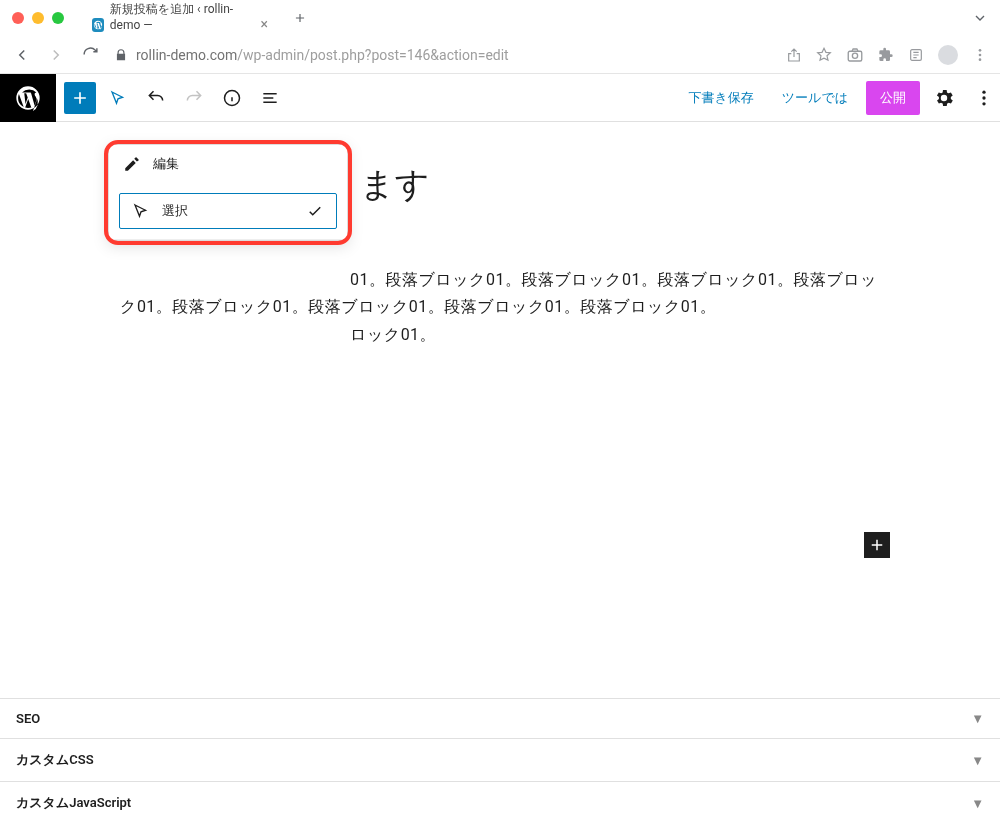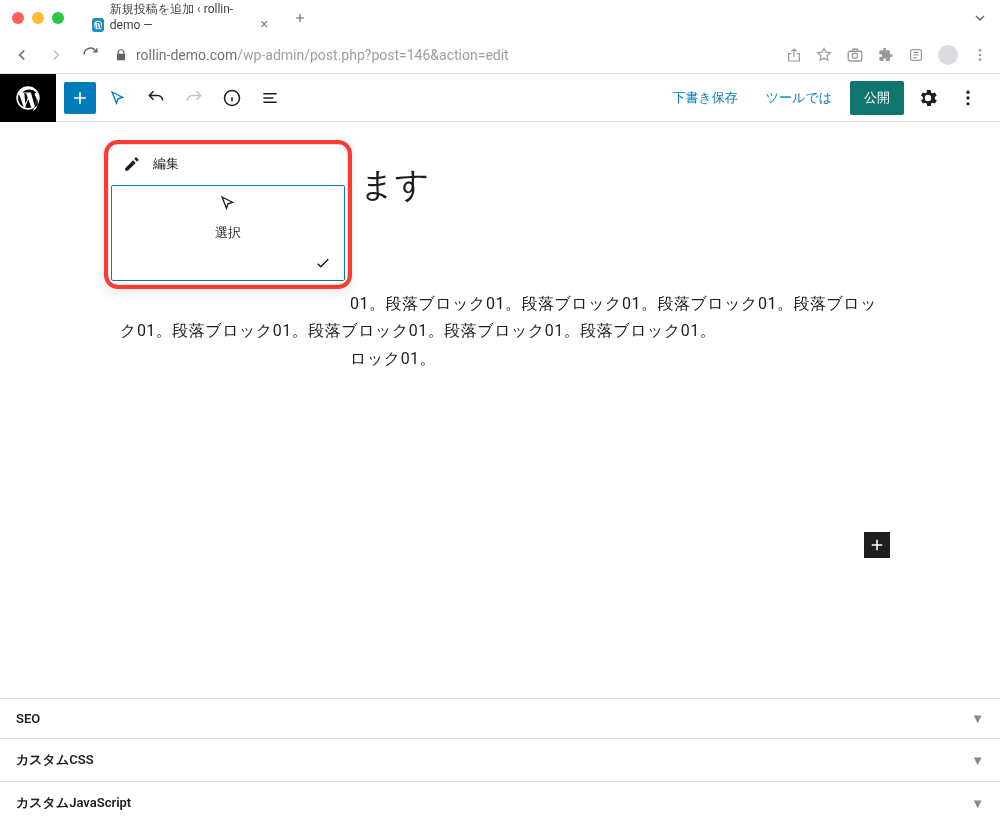--- a/index.html
+++ b/index.html
@@ -67,39 +67,39 @@
   }
   .wp-logo {
     width:56px; height:48px; background:#000; display:flex;align-items:center;justify-content:center;
   }
   .wp-logo svg { fill:#fff; width:28px; height:28px; }
   .toolbar { display:flex; align-items:center; gap:6px; padding-left:8px; }
   .tbtn { width:32px; height:32px; display:flex;align-items:center;justify-content:center; color:#1e1e1e; border-radius:2px;}
   .tbtn.primary { background:#007cba; color:#fff; }
   .tbtn.active { color:#007cba; }
   .tbtn.disabled { color:#c3c3c3; }
-  .top-right { margin-left:auto; display:flex; align-items:center; gap:8px; padding-right:16px; }
+  .top-right { margin-left:auto; display:flex; align-items:center; gap:8px; padding-right:0; }
   .linkbtn { color:#007cba; padding:6px 10px; font-size:13px; }
-  .publish { background:#0f766e; color:#fff; padding:8px 14px; font-size:13px; border-radius:2px;}
+  .publish { background:#d946ef; color:#fff; padding:8px 14px; font-size:13px; border-radius:2px;}
   .iconbtn { width:32px;height:32px;display:flex;align-items:center;justify-content:center;color:#1e1e1e;}
 
   
   .editor-area {
     position:relative;
     height: calc(100% - 36px - 38px - 48px - 128px);
     overflow:hidden;
   }
   .content {
     position:absolute; left:0; right:0; top:0;
     padding: 40px 0 0 0;
   }
   .content-inner { max-width: 760px; margin: 0 auto; padding: 0 0 0 0;}
   .post-title {
     font-size: 34px; font-weight:400; color:#1e1e1e;
-    line-height:1.3; margin-bottom:84px;
+    line-height:1.3; margin-bottom:60px;
   }
   .para { font-size:16px; line-height:1.7; color:#1e1e1e; margin-bottom:40px; letter-spacing:.5px;}
   .block-inserter {
     position:absolute; right:110px; top:410px;
     width:26px;height:26px;background:#1e1e1e;display:flex;align-items:center;justify-content:center;color:#fff;
   }
 
   
   .popover-wrap {
     position:absolute; left:108px; top:144px; z-index:50;
@@ -107,21 +107,21 @@
   .highlight-ring {
     position:absolute; left:-4px; top:-4px; right:-4px; bottom:-4px;
     border:4px solid #ff3b30; border-radius:14px; pointer-events:none;
   }
   .popover {
     width:240px; background:#fff; border:1px solid #ddd; box-shadow:0 4px 16px rgba(0,0,0,.15);
     border-radius:2px;
   }
   .pop-item { display:flex; align-items:center; gap:12px; padding:10px 14px; font-size:13px; color:#1e1e1e;}
   .pop-item svg { flex-shrink:0; }
-  .pop-item.selected { border:1.5px solid #007cba; margin:2px; border-radius:2px; padding:8px 12px;flex-direction:column;}
+  .pop-item.selected { border:1.5px solid #007cba; margin:10px; border-radius:2px; padding:8px 12px;}
   .pop-check { margin-left:auto; }
   .pop-sep { height:1px; background:#eee; }
   .pop-desc { padding:12px 14px 16px; font-size:11px; color:#878787; line-height:1.6; }
 
   
   .meta-boxes { position:absolute; bottom:12px; left:0; right:0; }
   .meta {
     border-top:1px solid #e0e0e0; padding:12px 16px; font-size:13px; font-weight:600; color:#1e1e1e;
     display:flex; align-items:center; background:#fff;
   }

